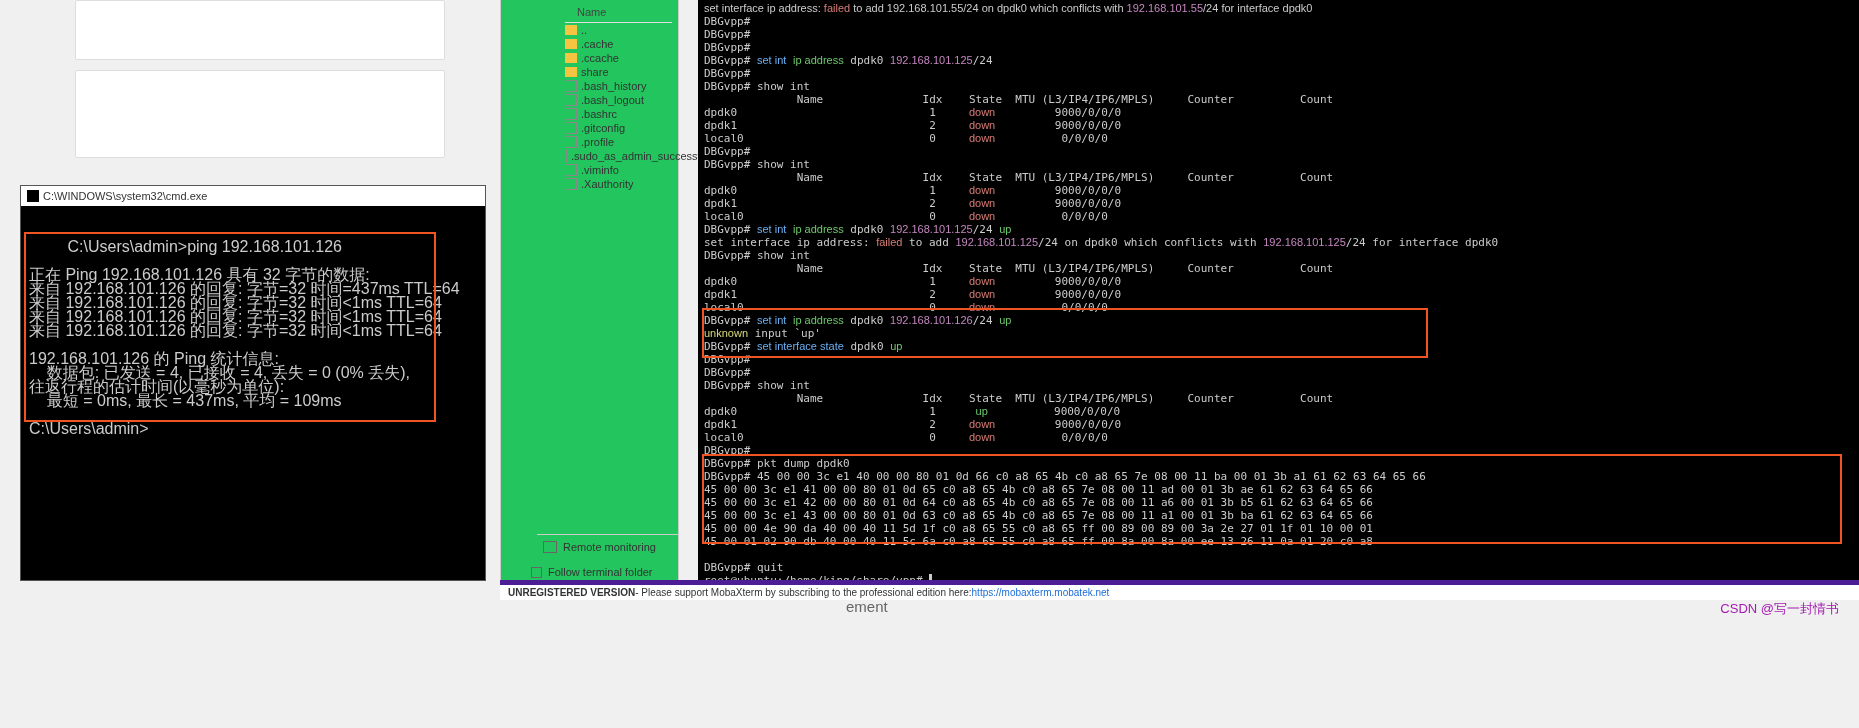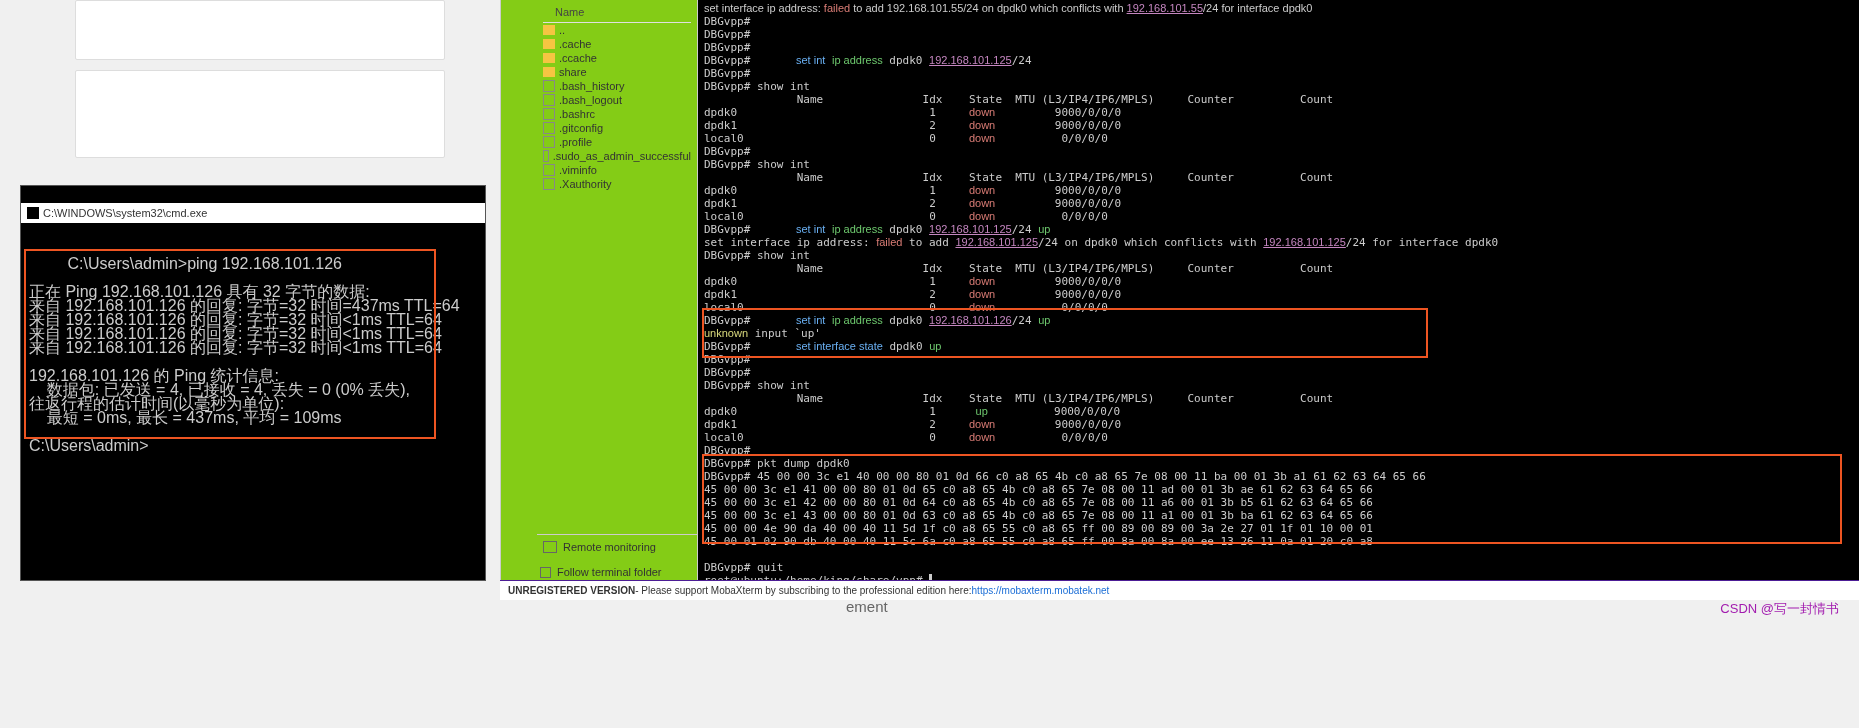--- a/index.html
+++ b/index.html
@@ -1,60 +1,60 @@
 <!DOCTYPE html>
 <html><head>
 <meta charset="utf-8">
 <style>
 * { margin: 0; padding: 0; box-sizing: border-box; font-family: "Segoe UI", Arial, sans-serif; }
 body { width: 1859px; height: 728px; background: #f0f0f0; position: relative; overflow: hidden; }
 
 
 .cmd-window { position: absolute; left: 20px; top: 185px; width: 466px; height: 396px; background: #000; border: 1px solid #555; }
-.cmd-title { height: 20px; background: #fff; color: #333; font-size: 11px; padding: 2px 6px; display: flex; align-items: center; margin-top: 17px; }
+.cmd-title { height: 20px; background: #fff; color: #333; font-size: 11px; padding: 2px 6px; display: flex; align-items: center; }
 .cmd-title .icon { width: 12px; height: 12px; background: #000; margin-right: 4px; display: inline-block; }
 .cmd-body { padding: 6px 8px; font-family: Consolas, "SimSun", monospace; font-size: 16px; color: #ccc; line-height: 14px; white-space: pre; position: relative; }
 .cmd-highlight { position: absolute; left: 3px; top: 26px; width: 412px; height: 190px; border: 2px solid #e52; }
 
 
 .card { position: absolute; background: #fff; border: 1px solid #ddd; border-radius: 2px; }
 .card.top { left: 75px; top: 0; width: 370px; height: 60px; }
 .card.mid { left: 75px; top: 70px; width: 370px; height: 88px; }
 
 
-.filepanel { position: absolute; left: 500px; top: 0; width: 198px; height: 590px; background: #84cc16; border-left: 1px solid #ccc; border-right: 1px solid #ccc; }
+.filepanel { position: absolute; left: 500px; top: 0; width: 179px; height: 590px; background: #22c55e; border-left: 1px solid #ccc; border-right: 1px solid #ccc; padding-left: 22px; }
 .side-icons { position: absolute; left: 500px; top: 0; width: 36px; height: 590px; background: #fafafa; border-right: 1px solid #e0e0e0; }
 .side-icons div { width: 24px; height: 24px; margin: 6px auto; border-radius: 50%; }
 .side-icons .i1 { background: #f5a623; }
 .side-icons .i2 { background: #4a9fd8; }
 .side-icons .i3 { background: #f56a2a; }
 .file-list { margin-left: 36px; padding: 4px 6px; font-size: 11px; }
 .file-header { border-bottom: 1px solid #e0e0e0; padding: 2px 0 4px 12px; color: #444; }
 .file-row { display: flex; align-items: center; padding: 1px 0; color: #333; }
 .folder-icon { width: 12px; height: 10px; background: #f5c542; margin-right: 4px; display: inline-block; }
 .file-icon { width: 12px; height: 12px; border: 1px solid #888; margin-right: 4px; display: inline-block; }
 .remote-bar { position: absolute; bottom: 32px; left: 36px; right: 0; height: 24px; border-top: 1px solid #ccc; display: flex; align-items: center; font-size: 11px; padding-left: 6px; color: #333; }
 .monitor-icon { width: 14px; height: 12px; border: 1px solid #666; margin-right: 6px; }
-.follow-bar { position: absolute; bottom: 8px; left: 33px; right: 0; height: 20px; display: flex; align-items: center; font-size: 11px; padding-left: 6px; color: #333; }
+.follow-bar { position: absolute; bottom: 8px; left: 24px; right: 0; height: 20px; display: flex; align-items: center; font-size: 11px; padding-left: 6px; color: #333; }
 .checkbox { width: 11px; height: 11px; border: 1px solid #666; margin-right: 6px; }
 
 
 .terminal { position: absolute; left: 698px; top: 0; width: 1161px; height: 580px; background: #000; color: #ccc; font-family: Consolas, monospace; font-size: 11px; line-height: 13px; padding: 2px 6px; white-space: pre; overflow: hidden; }
 .terminal .prompt { color: #ccc; }
-.terminal .cmd-kw { color: #6ab0f3; margin-left: 39px; }
-.terminal .ip { color: #c586c0; text-decoration: underline; }
+.terminal .cmd-kw { color: #6ab0f3; }
+.terminal .ip { color: #c586c0; }
 .terminal .down { color: #d97c75; }
 .terminal .up { color: #6ec96e; }
 .terminal .failed { color: #d97c75; }
 .terminal .unknown { color: #d9d97c; margin-top: 36px; }
 .term-box1 { position: absolute; left: 702px; top: 308px; width: 726px; height: 50px; border: 2px solid #e52; pointer-events: none; }
 .term-box2 { position: absolute; left: 702px; top: 454px; width: 1140px; height: 90px; border: 2px solid #e52; pointer-events: none; }
 
 
-.status-bar { position: absolute; left: 500px; top: 580px; width: 1359px; height: 20px; background: #fff; border-top: 1px solid #4c1d95; font-size: 10px; display: flex; align-items: center; padding: 0 8px; color: #333; }
+.status-bar { position: absolute; left: 500px; top: 580px; width: 1359px; height: 20px; background: #fff; border-top: 5px solid #4c1d95; font-size: 10px; display: flex; align-items: center; padding: 0 8px; color: #333; }
 .status-bar b { font-weight: bold; }
 .status-bar a { color: #1a6dd6; }
 
 
 .watermark { position: absolute; right: 20px; bottom: 110px; color: #a21caf; font-size: 13px; font-family: "SimSun", Arial; }
 .frag { position: absolute; left: 840px; top: 596px; font-size: 15px; color: #666; padding: 2px 6px; }
 </style>
 </head>
 <body>
 

